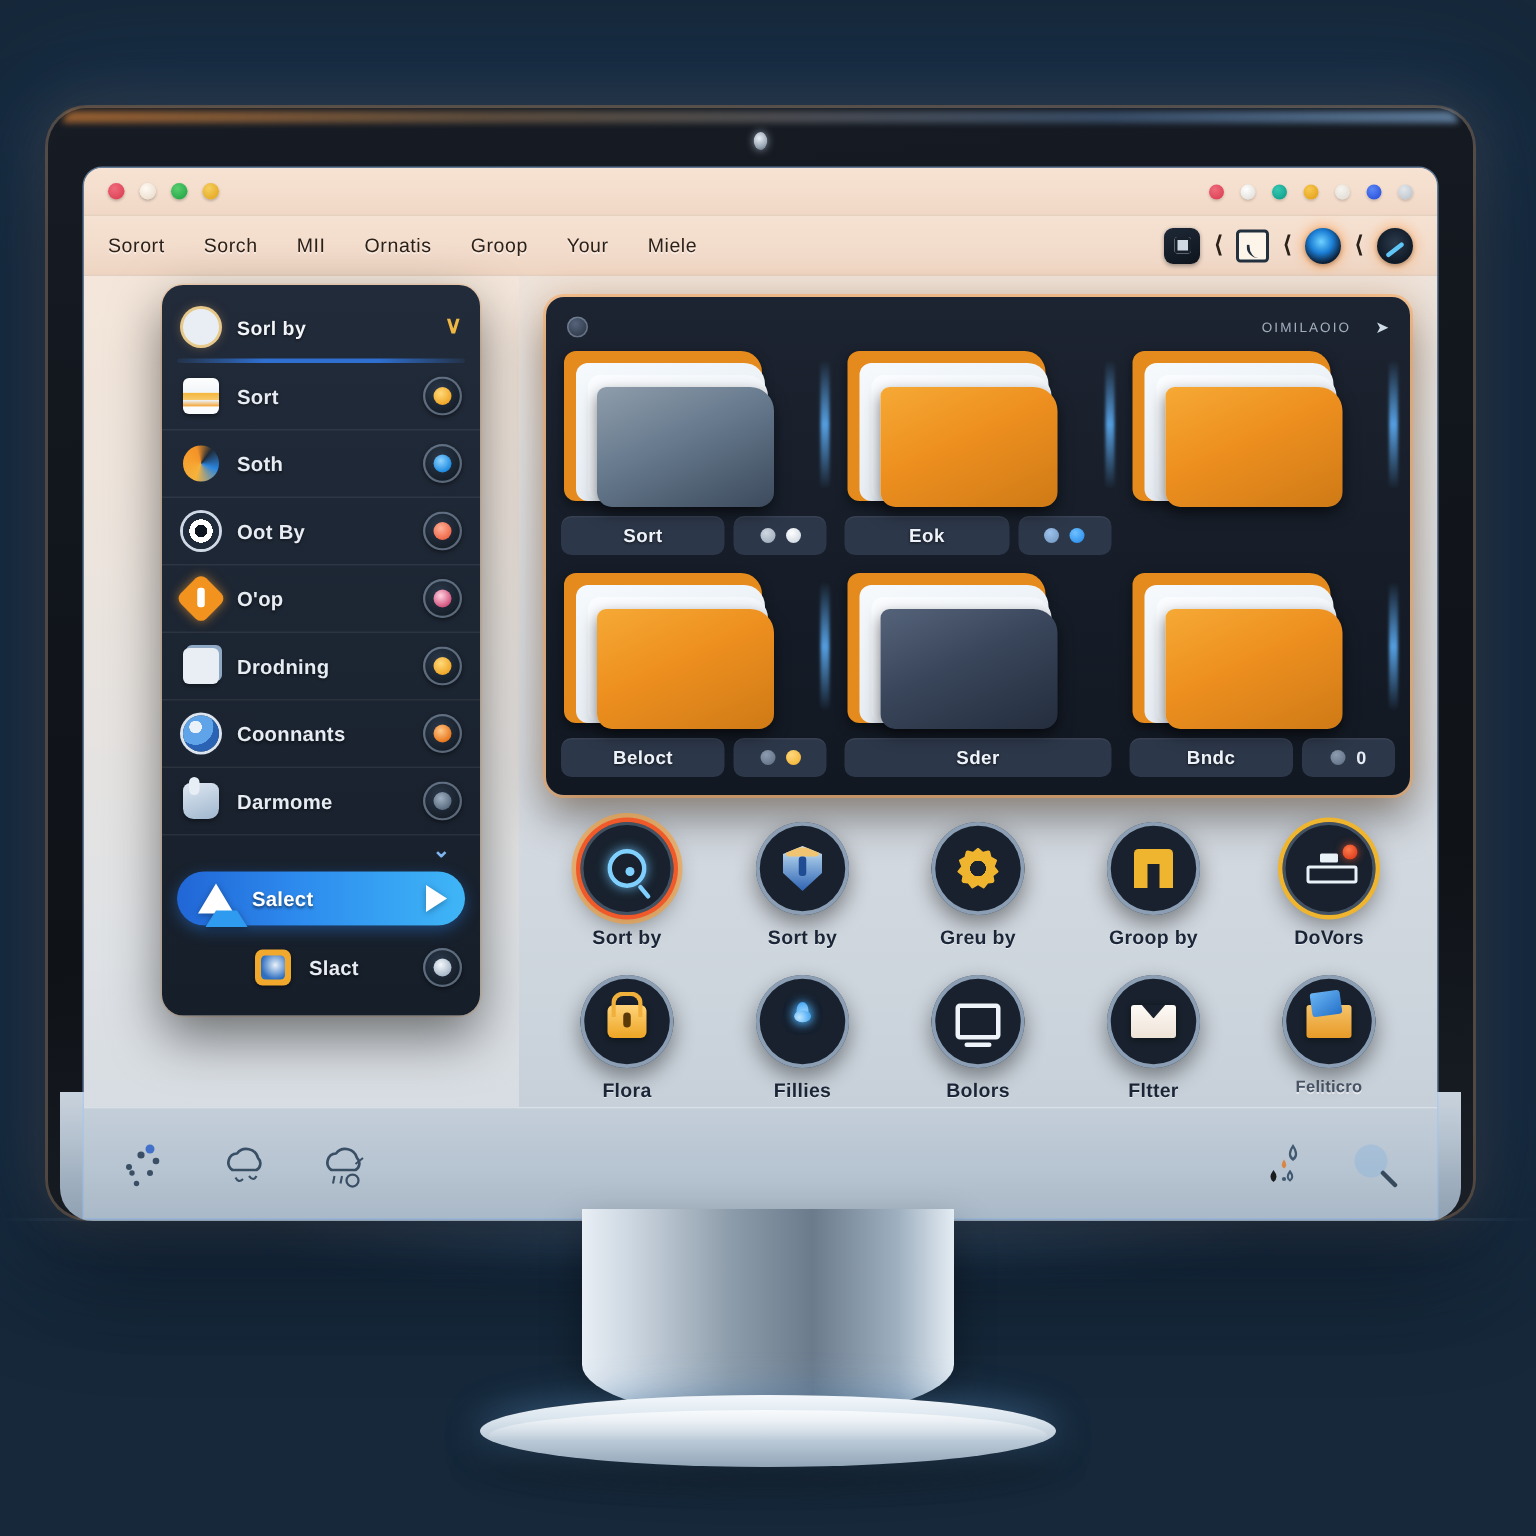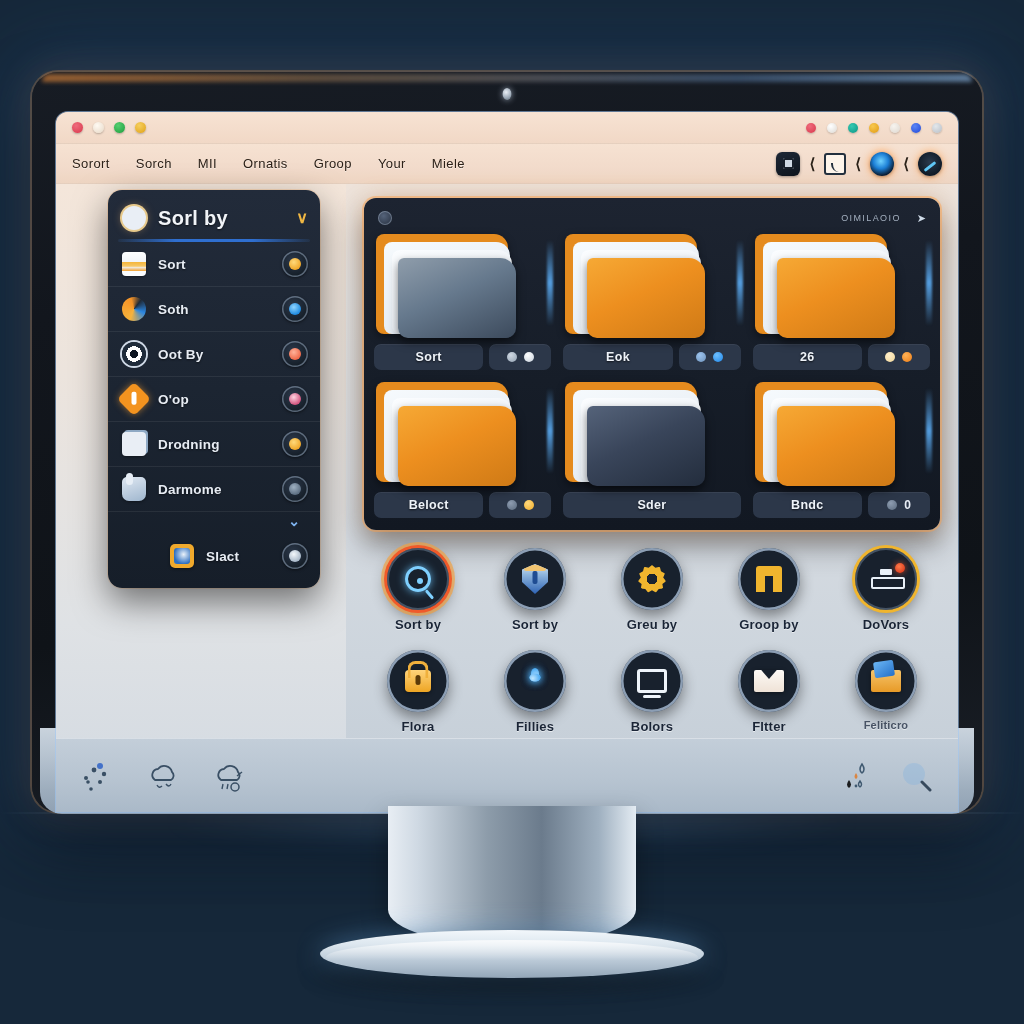--- a/index.html
+++ b/index.html
@@ -148,21 +148,21 @@
     background: linear-gradient(180deg, #222b3a 0%, #1c2532 50%, #161e29 100%);
     box-shadow: 0 14px 34px rgba(0,0,0,.5), 0 0 0 1px rgba(255,170,90,.25);
     padding: 4px 0 10px 0;
     overflow: hidden;
   }
   .sb-head {
     display:flex; align-items:center; gap: 12px;
     padding: 12px 12px 12px 14px;
     position: relative;
   }
-  .sb-head-label { color:#f1f4f8; font-size: 20px; font-weight: 700; letter-spacing:.3px; text-shadow:0 1px 2px rgba(0,0,0,.6); }
+  .sb-head-label { color:#f1f4f8; font-size: 13px; font-weight: 700; letter-spacing:.3px; text-shadow:0 1px 2px rgba(0,0,0,.6); }
   .sb-caret { margin-left:auto; color:#f0b743; font-size: 16px; font-weight: 800; line-height:1; }
   .sb-head::after {
     content:""; position:absolute; left:10px; right:10px; bottom:0; height:3px;
     background: linear-gradient(90deg, rgba(60,120,200,.1), #2f6fd0 30%, #2f6fd0 70%, rgba(60,120,200,.1));
     border-radius: 2px;
   }
 
   .sb-row {
     display:flex; align-items:center; gap: 12px;
     padding: 9px 12px 9px 14px;
@@ -509,33 +509,45 @@
             </div>
 
             <div class="sb-row">
               <span class="gl g-docs"></span>
               <span class="sb-label">Drodning</span>
               <span class="sb-trail knob">
                   <i class="k-amber"></i>
                 </span>
             </div>
 
+            <div class="sb-row">
+              <span class="gl gl-circle g-globe"></span>
+              <span class="sb-label">Coonnants</span>
+              <span class="sb-trail knob">
+                  <i class="k-orange"></i>
+                </span>
+            </div>
 
             <div class="sb-row">
               <span class="gl g-hand"></span>
               <span class="sb-label">Darmome</span>
               <span class="sb-trail knob">
                   <i class="k-grey"></i>
                 </span>
             </div>
 
             <div class="sb-chev-row">
               <span class="sb-chev-dbl">⌄</span>
             </div>
 
+            <div class="sb-selected">
+              <span class="g-triangle"></span>
+              <span class="sb-label">Salect</span>
+              <span class="play-tri"></span>
+            </div>
 
             <div class="sb-row">
               <span class="gl g-appimg"></span>
               <span class="sb-label">Slact</span>
               <span class="sb-trail knob">
                   <i class="k-white"></i>
                 </span>
             </div>
 
           </div>
@@ -588,27 +600,20 @@
                 </div>
               </div>
 
               <div class="fcard">
                 <div class="fstack">
                   <span class="sheet s1"></span>
                   <span class="sheet s2"></span>
                   <span class="sheet s3"></span>
                   <span class="sheet s4 front-orange"></span>
                   <span class="sheet-blue-edge"></span>
-                </div>
-                <div class="fmeta">
-                  <span class="fname">26</span>
-                  <span class="fdots">
-                    <i class="fdot d-cream"></i>
-                    <i class="fdot d-orange"></i>
-                  </span>
                 </div>
               </div>
 
               <div class="fcard">
                 <div class="fstack">
                   <span class="sheet s1"></span>
                   <span class="sheet s2"></span>
                   <span class="sheet s3"></span>
                   <span class="sheet s4 front-orange"></span>
                   <span class="sheet-blue-edge"></span>

